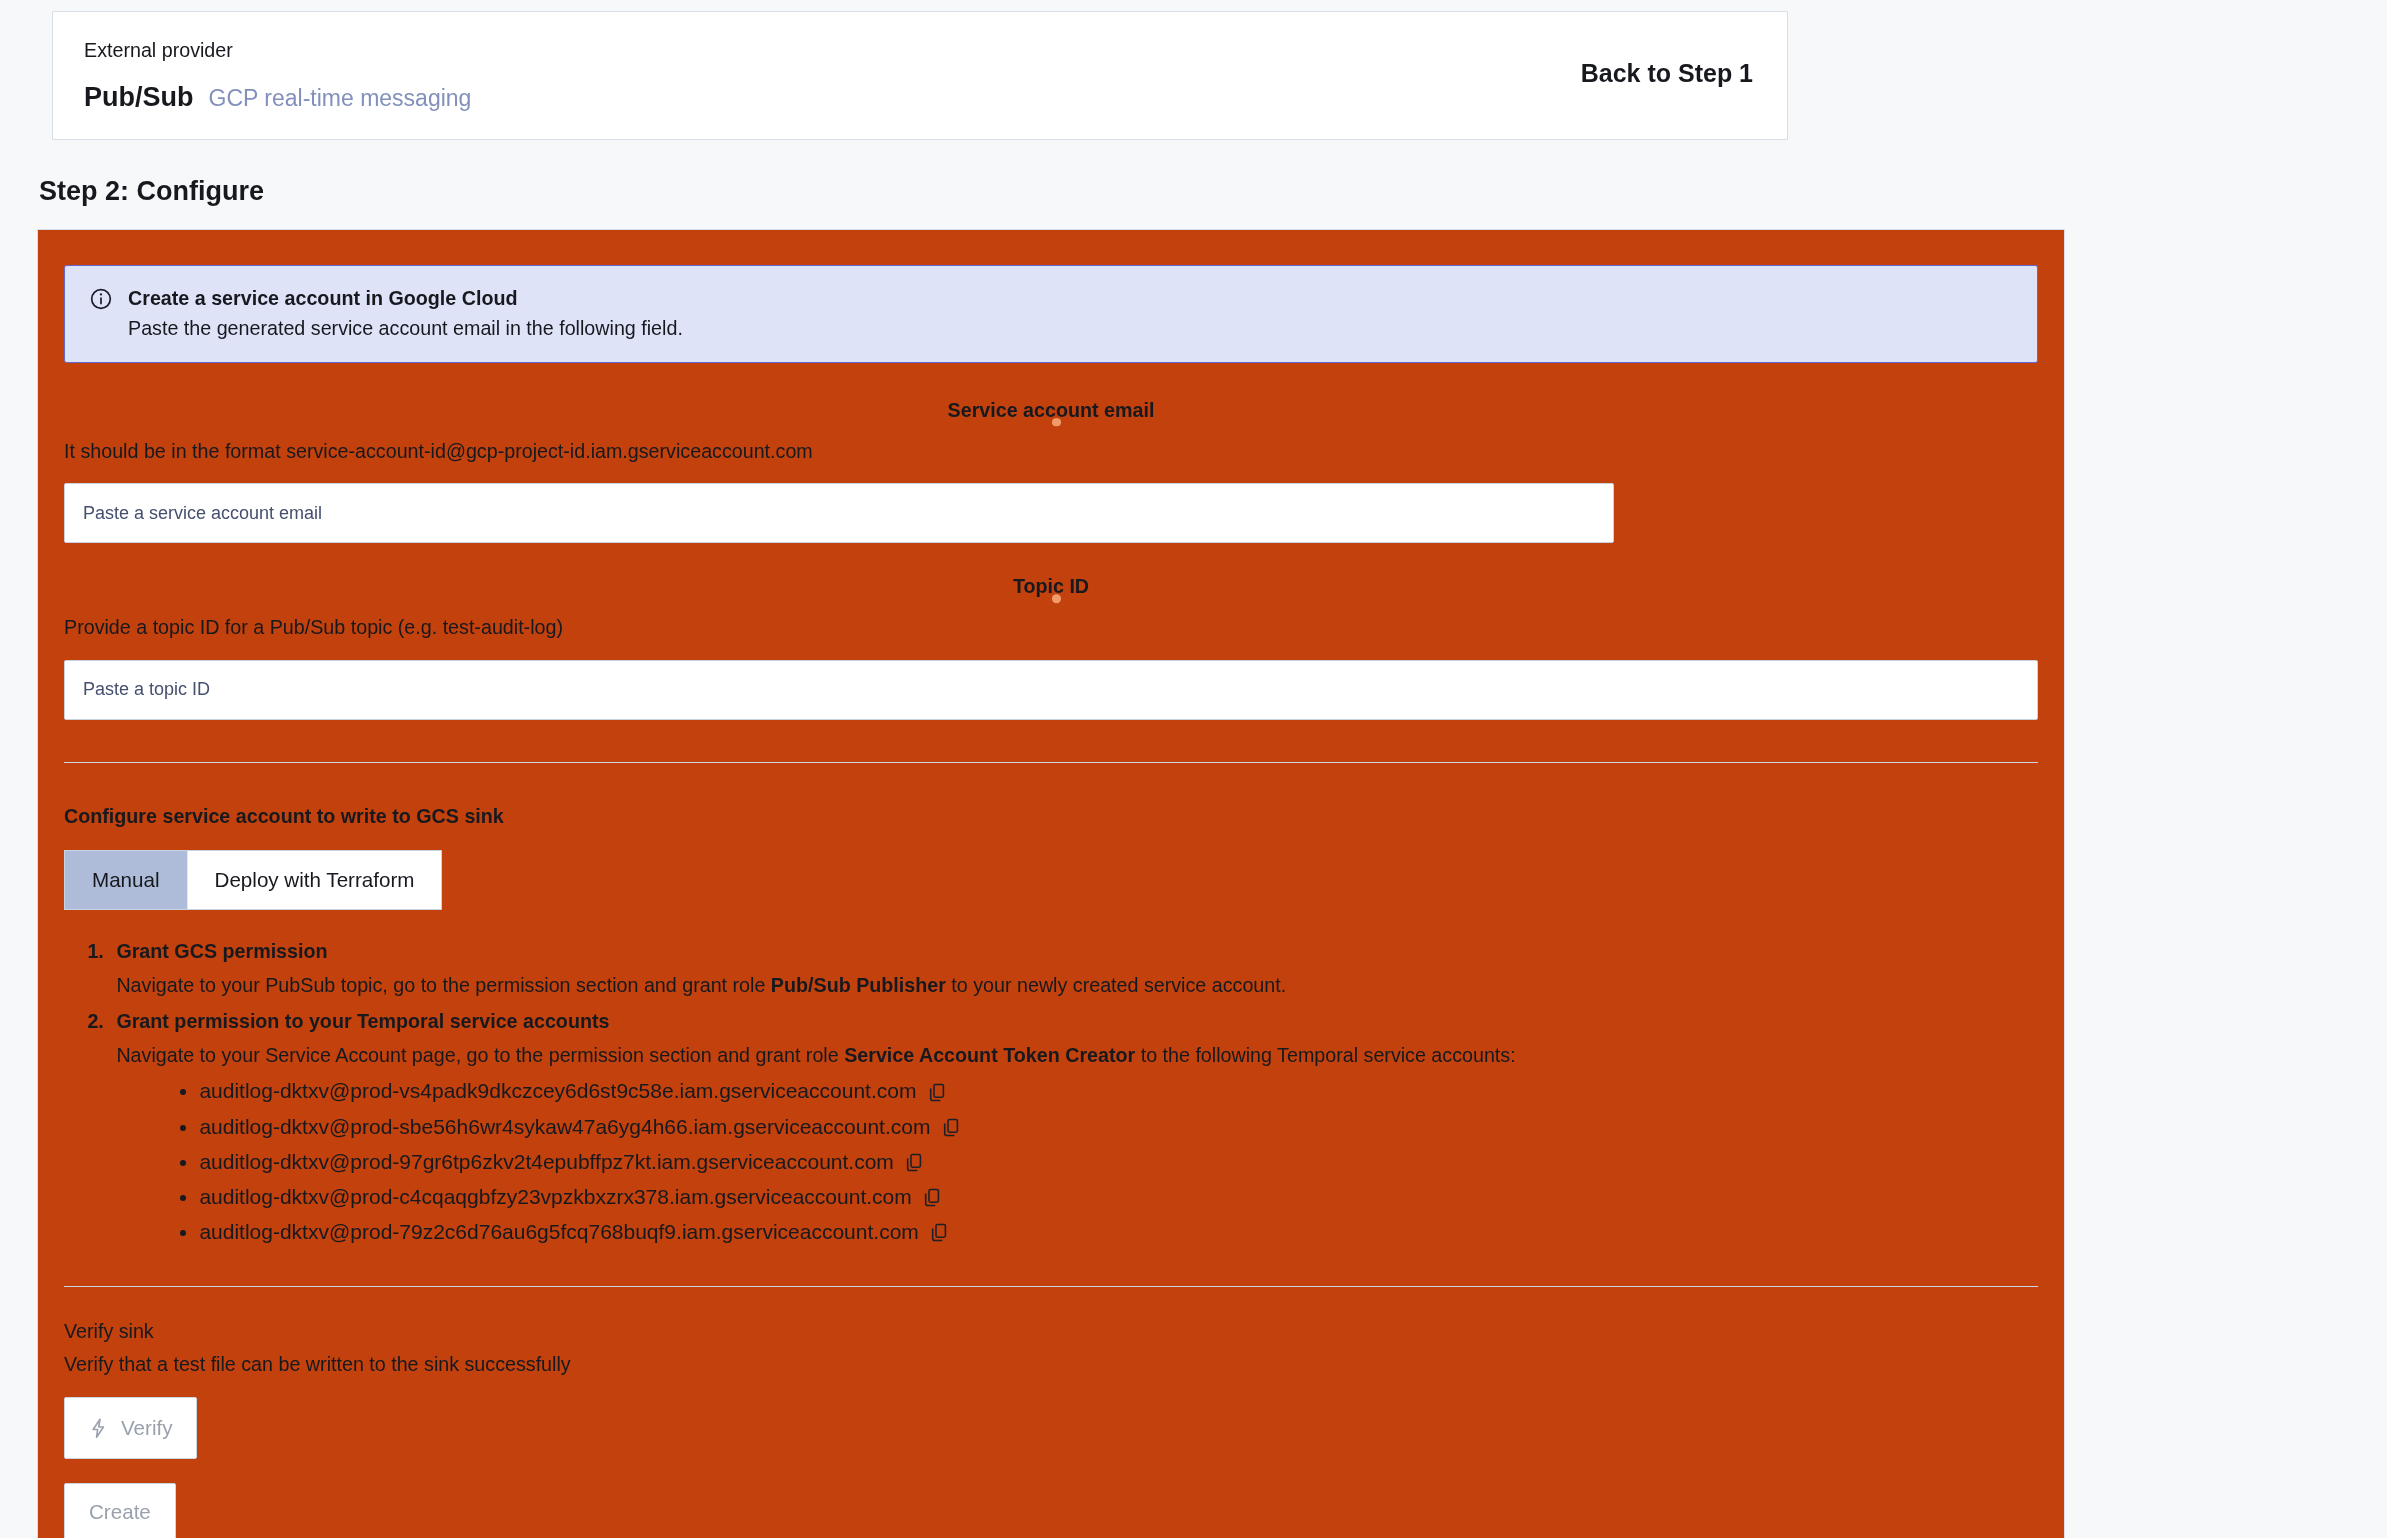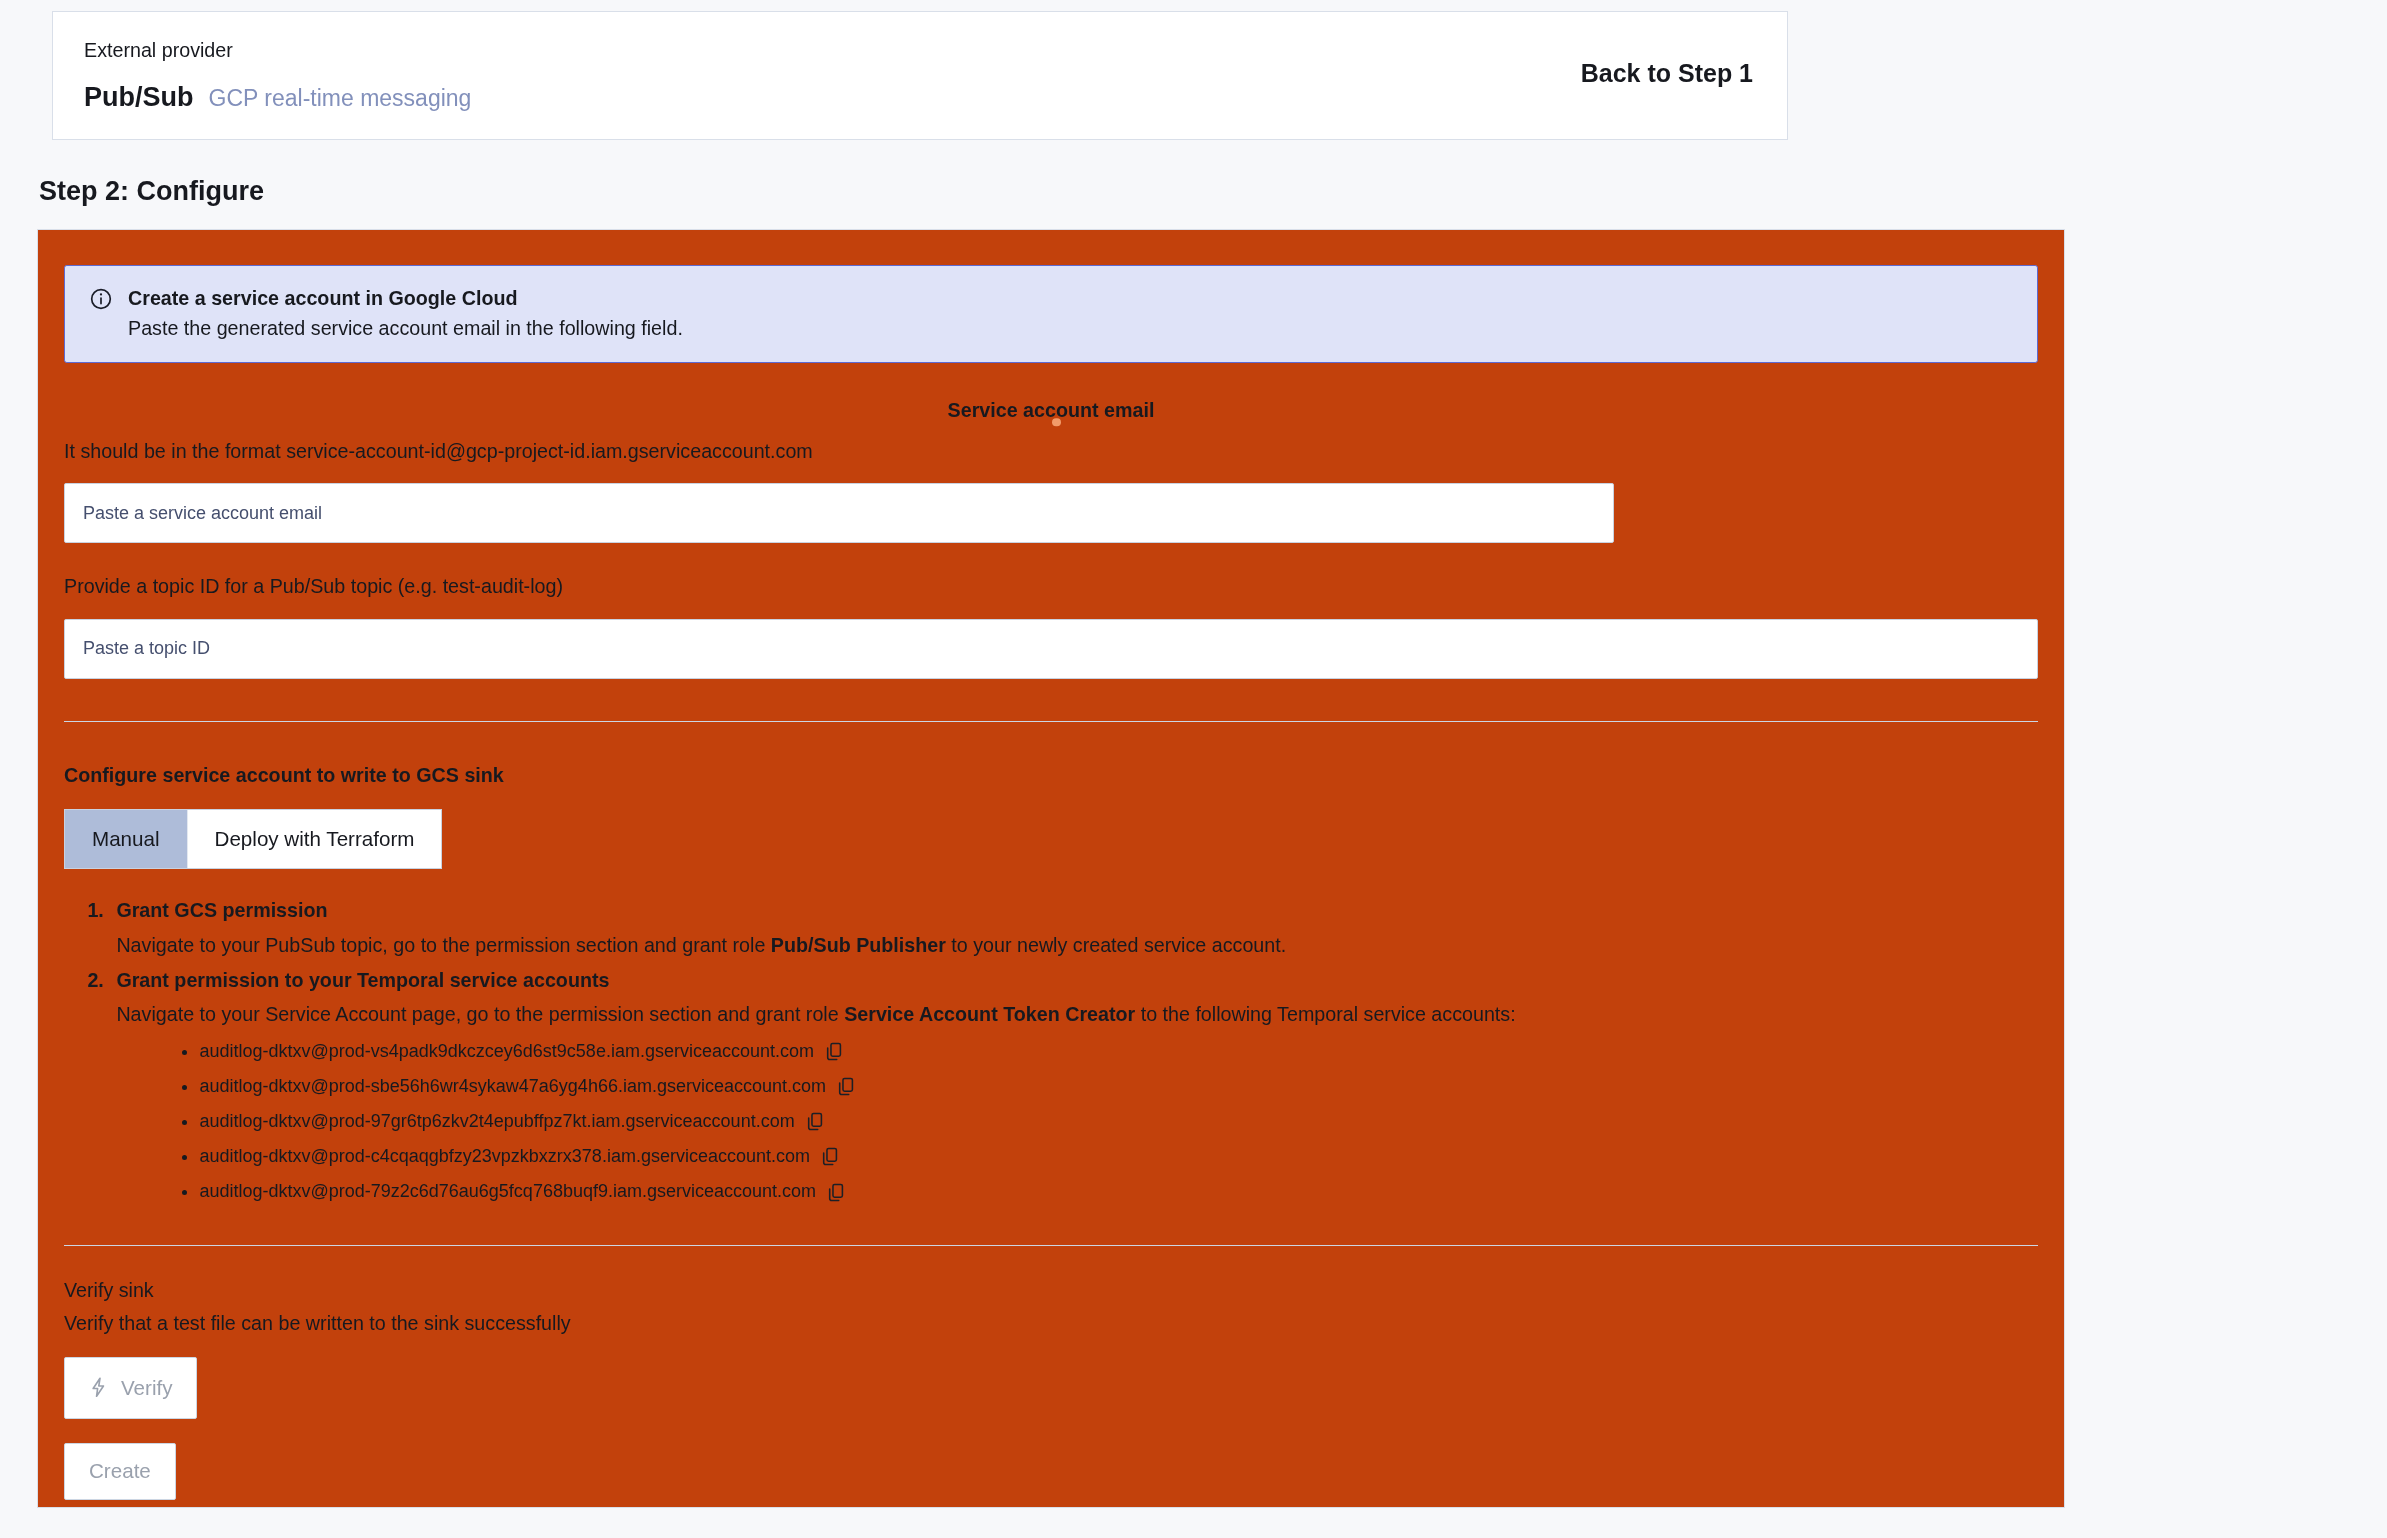--- a/index.html
+++ b/index.html
@@ -111,21 +111,21 @@
   .steps{margin-top:28px;padding-left:23.4px;}
   .step-title-row{display:flex;}
   .step-num{font-weight:700;width:29px;flex:0 0 auto;line-height:26px;}
   .step-title{font-weight:700;line-height:26px;}
   .step-body{margin:8.4px 0 9.4px 29px;line-height:26px;}
   .step-body b{font-weight:700;}
   
   .sa-list{margin:4.7px 0 0 0;padding-left:112px;}
   .sa-list li{
     line-height:24px;margin-top:11.2px;
-    font-size:18px;
+    font-size:21px;
   }
   .sa-item-inner{display:inline-flex;align-items:center;gap:10.3px;}
   .copy-icon{cursor:pointer;flex:0 0 auto;transform:translateY(0.9px);}
   
   .verify-heading{margin-top:31px;font-weight:400;line-height:26px;}
   .verify-helper{margin-top:6.6px;line-height:26px;}
   .btn{
     display:inline-flex;align-items:center;gap:12px;
     border:1.4px solid var(--divider);
     background:#fff;border-radius:1.9px;
@@ -177,20 +177,24 @@
       <div class="field-label-row">
         <span class="field-label">Service account email</span>
         <span class="required-dot"></span>
       </div>
       <div class="field-helper">It should be in the format service-account-id@gcp-project-id.iam.gserviceaccount.com</div>
       <input type="text" class="text-input input-email" placeholder="Paste a service account email" style="">
     </div>
 
     
     <div class="mt-topic">
+      <div class="field-label-row">
+        <span class="field-label">Topic ID</span>
+        <span class="required-dot"></span>
+      </div>
       <div class="field-helper">Provide a topic ID for a Pub/Sub topic (e.g. test-audit-log)</div>
       <input type="text" class="text-input input-topic" placeholder="Paste a topic ID" style="">
     </div>
 
     <hr class="divider">
 
     
     <div class="section-heading">Configure service account to write to GCS sink</div>
 
     <div class="tab-group">

